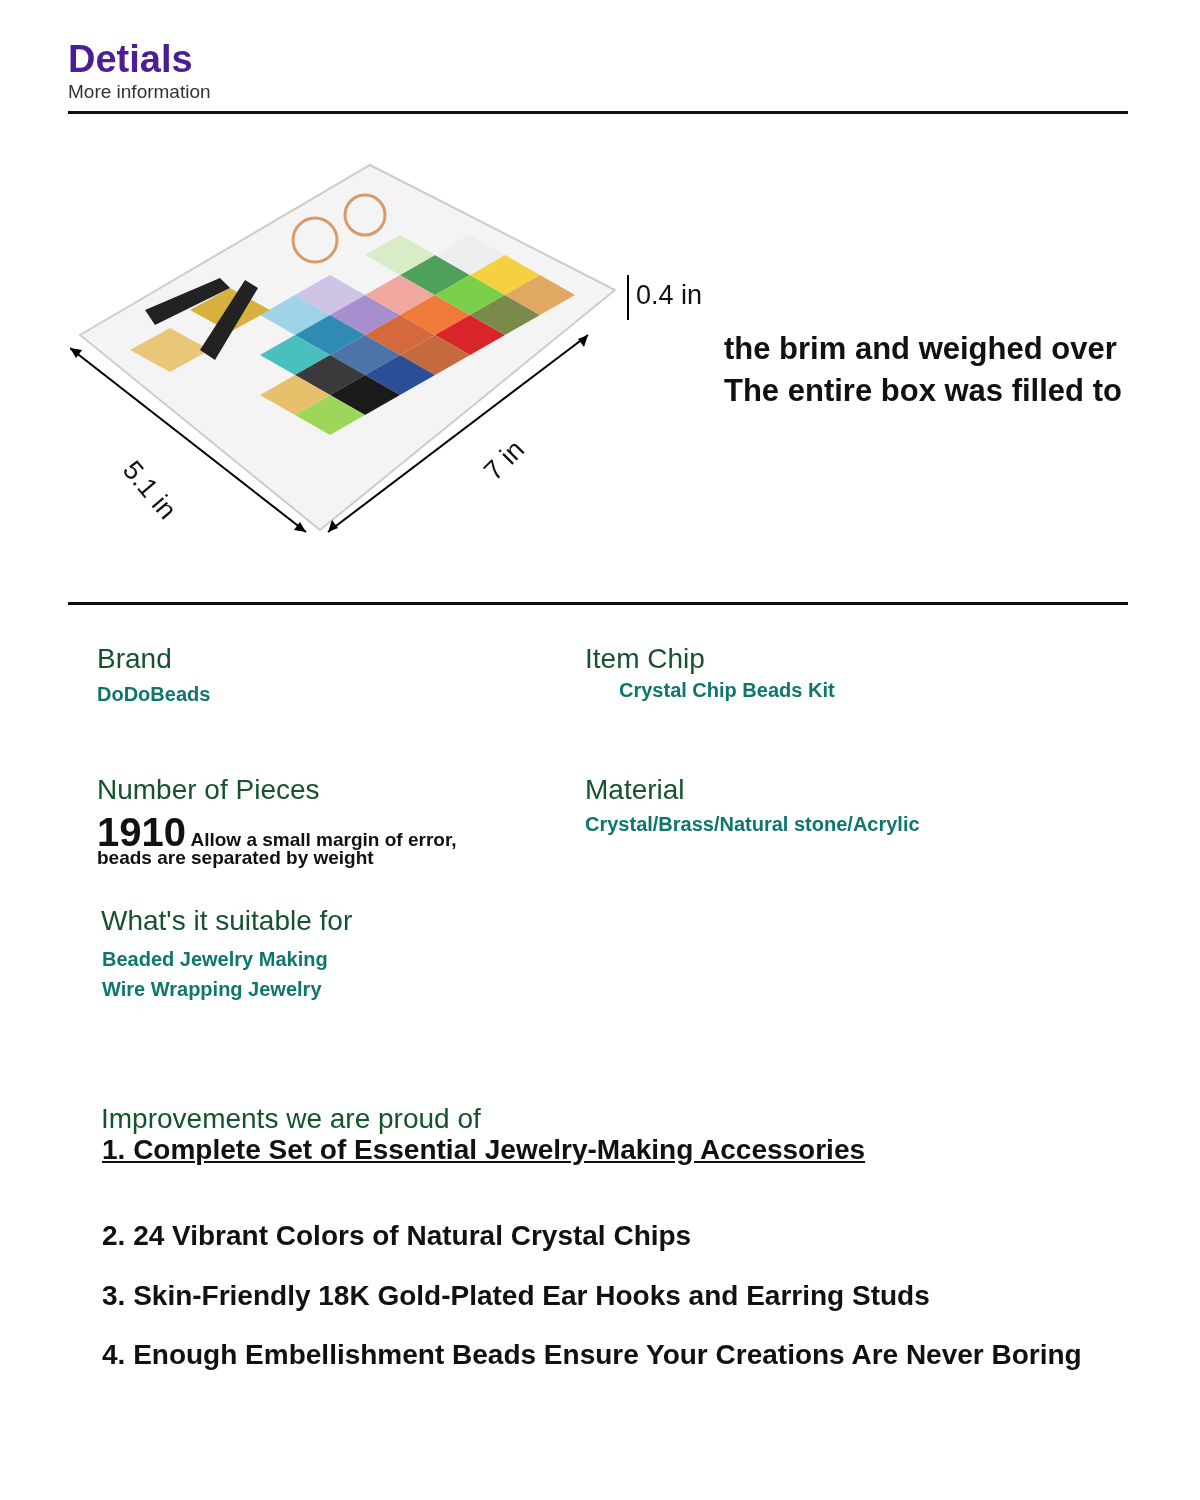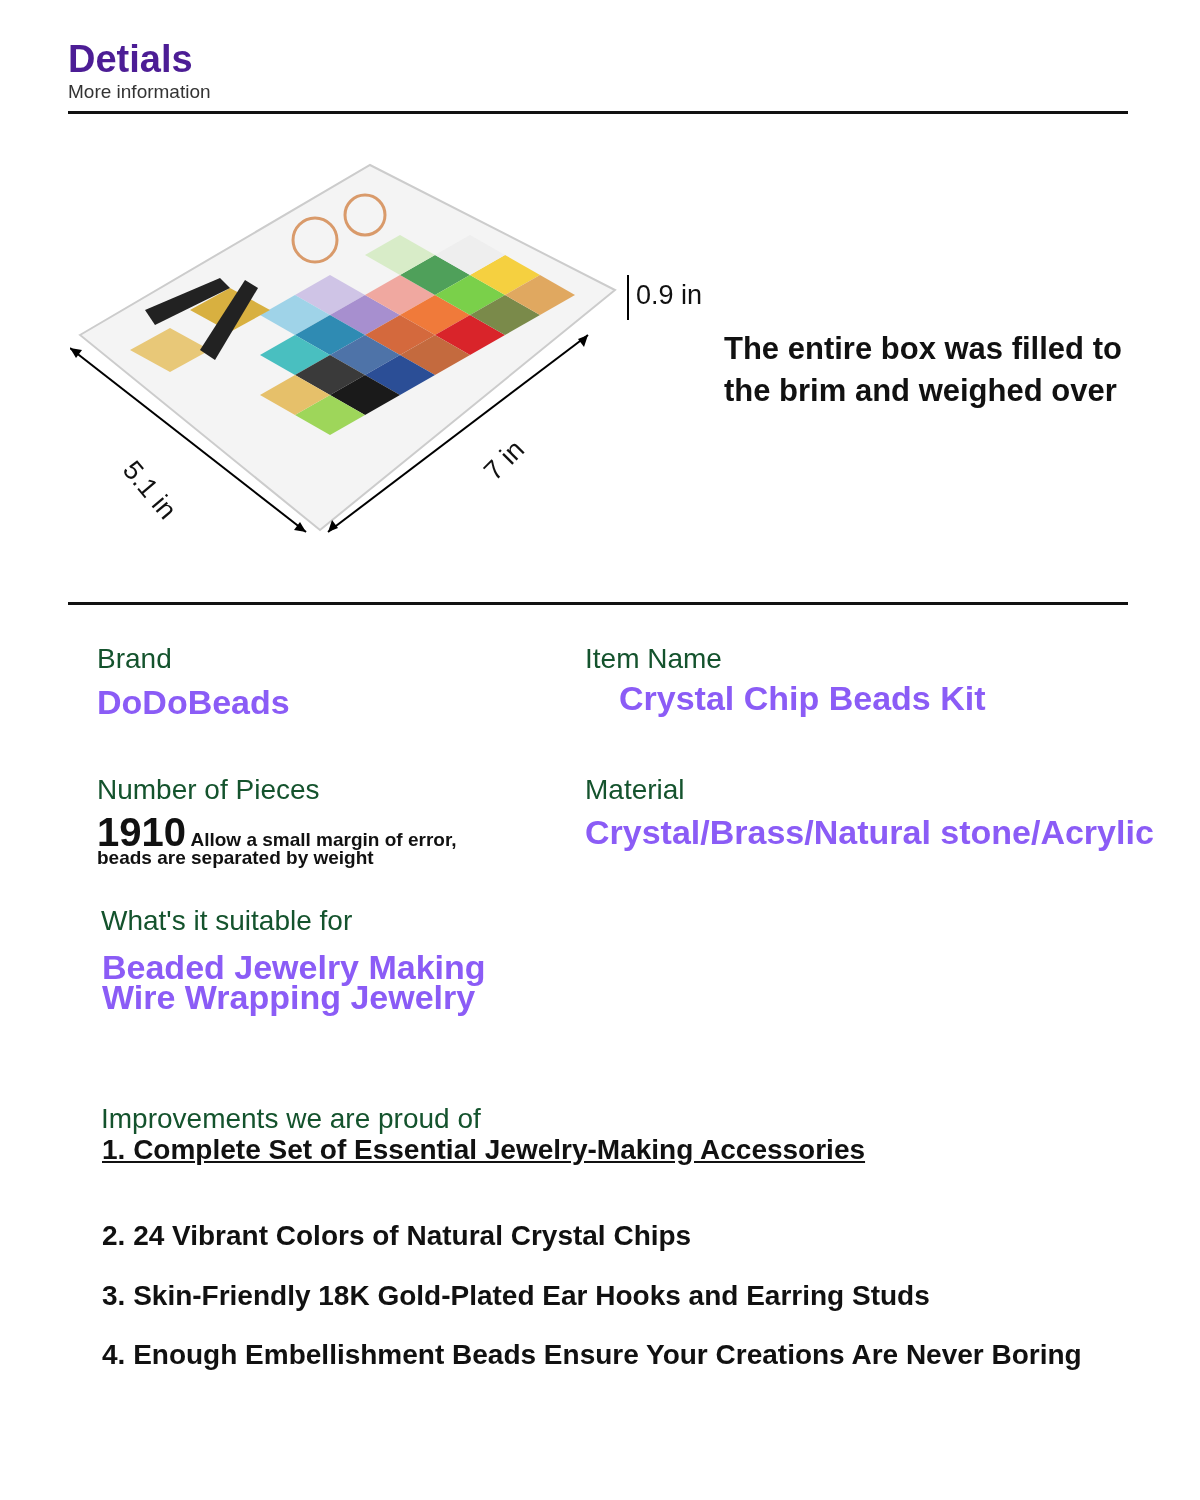--- a/index.html
+++ b/index.html
@@ -3,21 +3,21 @@
 <meta charset="utf-8">
 <style>
   html, body { margin:0; padding:0; background:#ffffff; }
   body { width:1200px; height:1500px; position:relative; overflow:hidden;
          font-family:"Liberation Sans", sans-serif; color:#111; }
   .abs { position:absolute; }
   .title { left:68px; top:38px; font-size:38px; font-weight:bold; color:#4c1d95; }
   .subtitle { left:68px; top:81px; font-size:19px; color:#333; }
   .rule { left:68px; width:1060px; height:3px; background:#111; }
   .label { font-size:28px; color:#14532d; }
-  .value { font-size:34px; font-weight:bold; color:#8b5cf6; }
+  .value { font-size:20px; font-weight:bold; color:#0f766e; }
   .dim { font-size:27px; color:#111; }
   .brim { left:724px; top:328px; font-size:31px; font-weight:bold; line-height:42px; color:#111; width:460px; }
   .big { font-size:40px; font-weight:bold;text-align:center; }
   .small { font-size:19px; font-weight:bold; }
   .imp { left:102px; font-size:28px; font-weight:bold; color:#111; }
   .box { left:70px; top:160px; width:560px; height:380px; }
 </style>
 </head>
 <body>
 
@@ -67,35 +67,35 @@
     <line x1="0" y1="188" x2="236" y2="372" stroke="#000" stroke-width="2"></line>
     <polygon points="0,188 12,190 6,198" fill="#000"></polygon>
     <polygon points="236,372 224,370 230,362" fill="#000"></polygon>
     <line x1="258" y1="372" x2="518" y2="175" stroke="#000" stroke-width="2"></line>
     <polygon points="258,372 262,360 268,368" fill="#000"></polygon>
     <polygon points="518,175 514,187 508,179" fill="#000"></polygon>
     <line x1="558" y1="115" x2="558" y2="160" stroke="#000" stroke-width="2"></line>
   </svg>
 </div>
 
-<div class="abs dim" style="left:636px; top:280px;">0.9 in</div>
+<div class="abs dim" style="left:636px; top:280px;">0.4 in</div>
 <div class="abs dim" style="left:140px; top:455px; transform:rotate(50deg); transform-origin:left top;">5.1 in</div>
 <div class="abs dim" style="left:478px; top:465px; transform:rotate(-45deg); transform-origin:left top;">7 in</div>
 
 <div class="abs brim">
+  <div>the brim and weighed over</div>
   <div>The entire box was filled to</div>
-  <div>the brim and weighed over</div>
 </div>
 
 <div class="abs rule" style="top:602px"></div>
 
 <div class="abs label" style="left:97px; top:643px;">Brand</div>
 <div class="abs value" style="left:97px; top:683px;">DoDoBeads</div>
 
-<div class="abs label" style="left:585px; top:643px;">Item Name</div>
+<div class="abs label" style="left:585px; top:643px;">Item Chip</div>
 <div class="abs value" style="left:619px; top:679px;">Crystal Chip Beads Kit</div>
 
 <div class="abs label" style="left:97px; top:774px;">Number of Pieces</div>
 <div class="abs" style="left:97px; top:812px; line-height:1;">
   <span class="big">1910</span>
   <span class="small">Allow a small margin of error,</span>
 </div>
 <div class="abs small" style="left:97px; top:847px;">beads are separated by weight</div>
 
 <div class="abs label" style="left:585px; top:774px;">Material</div>

